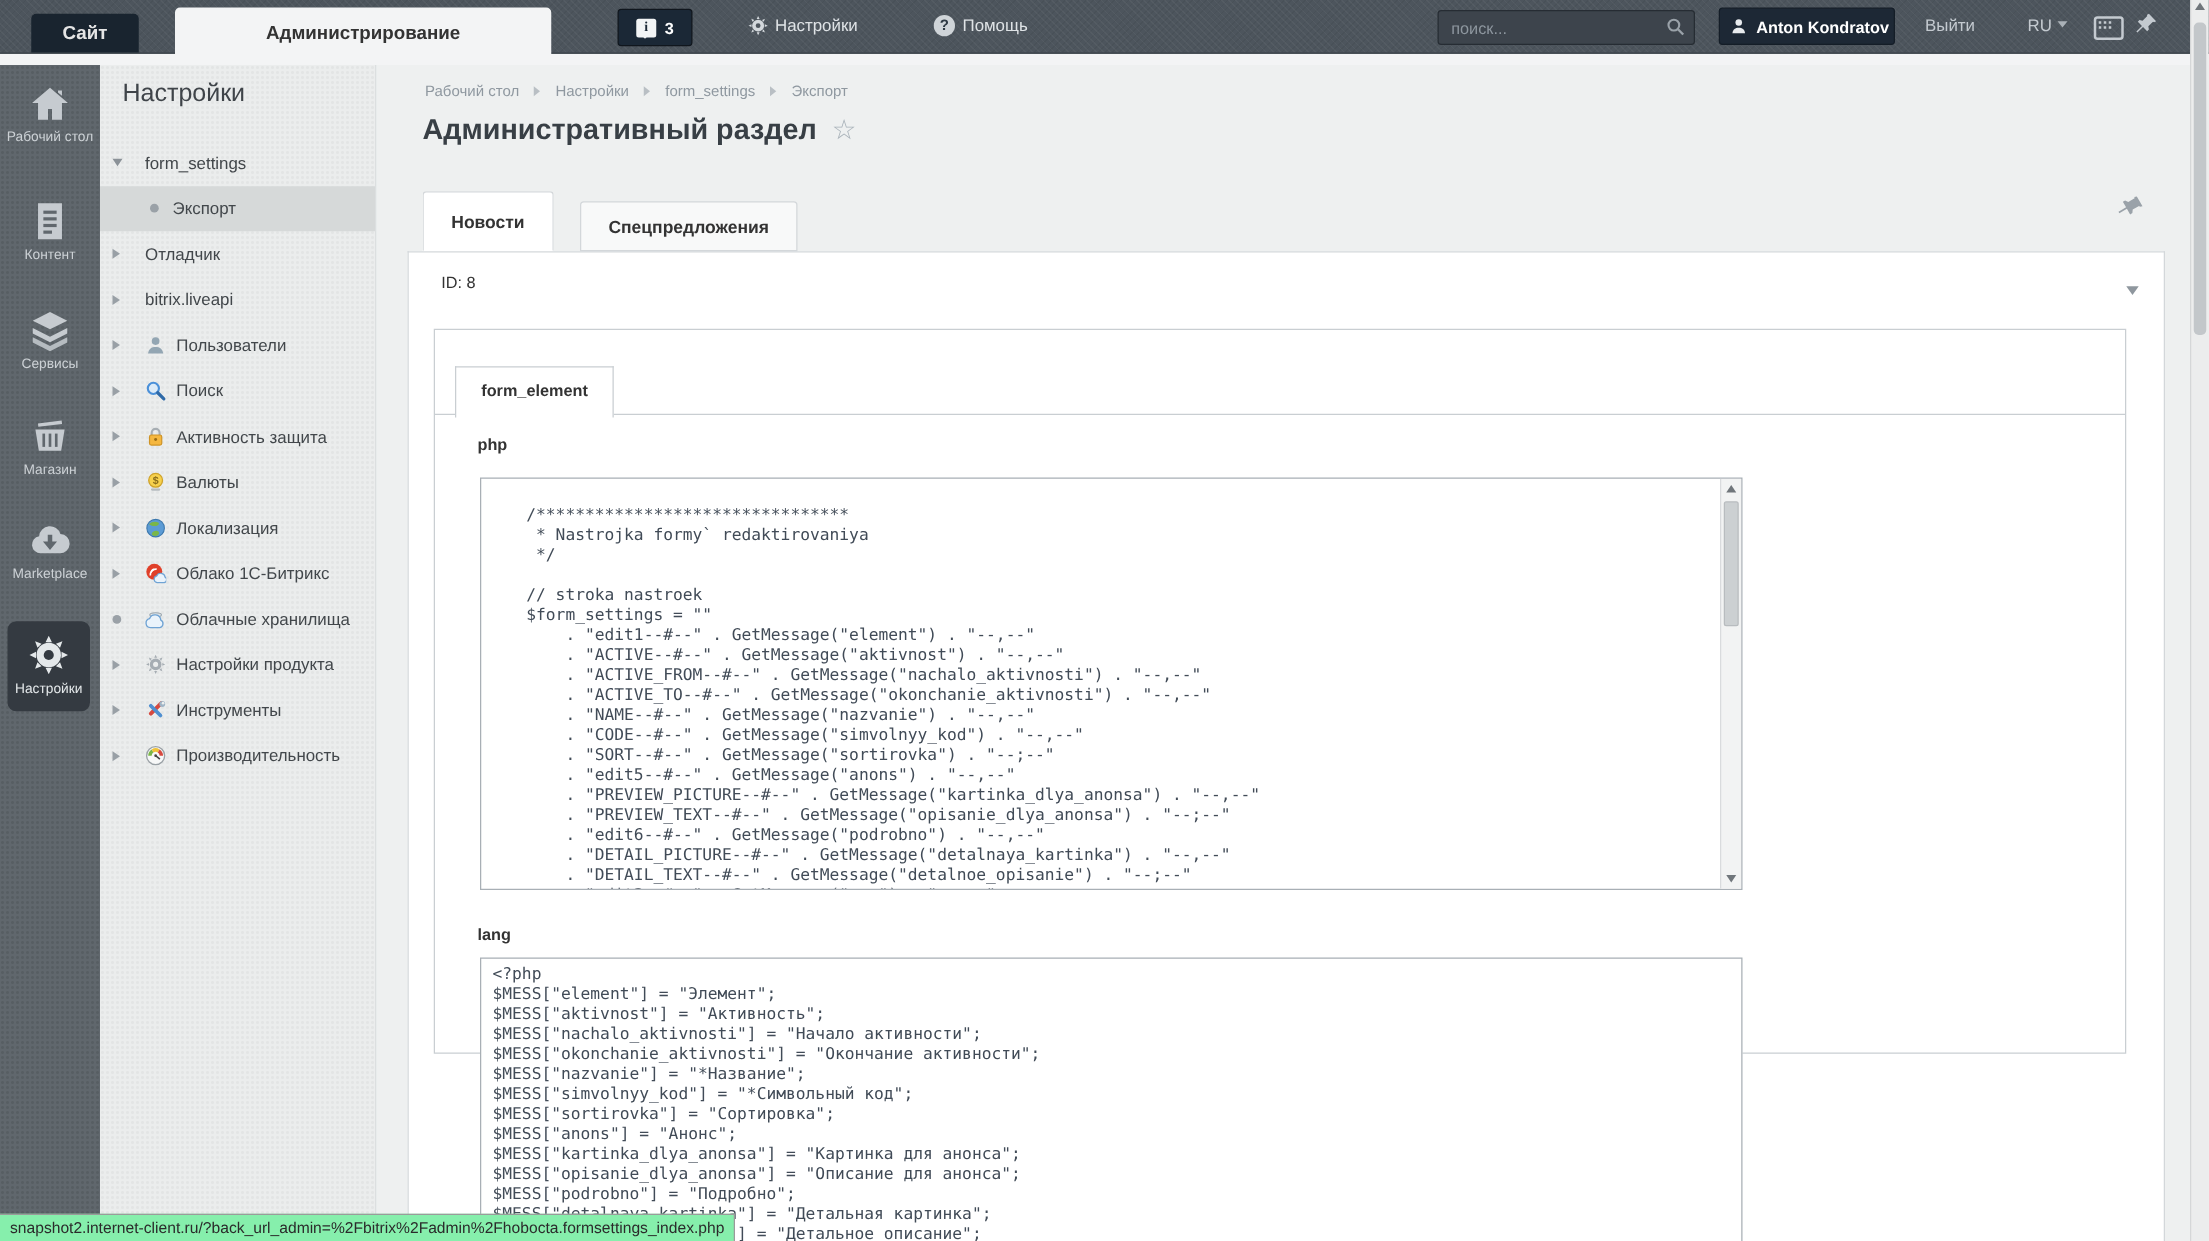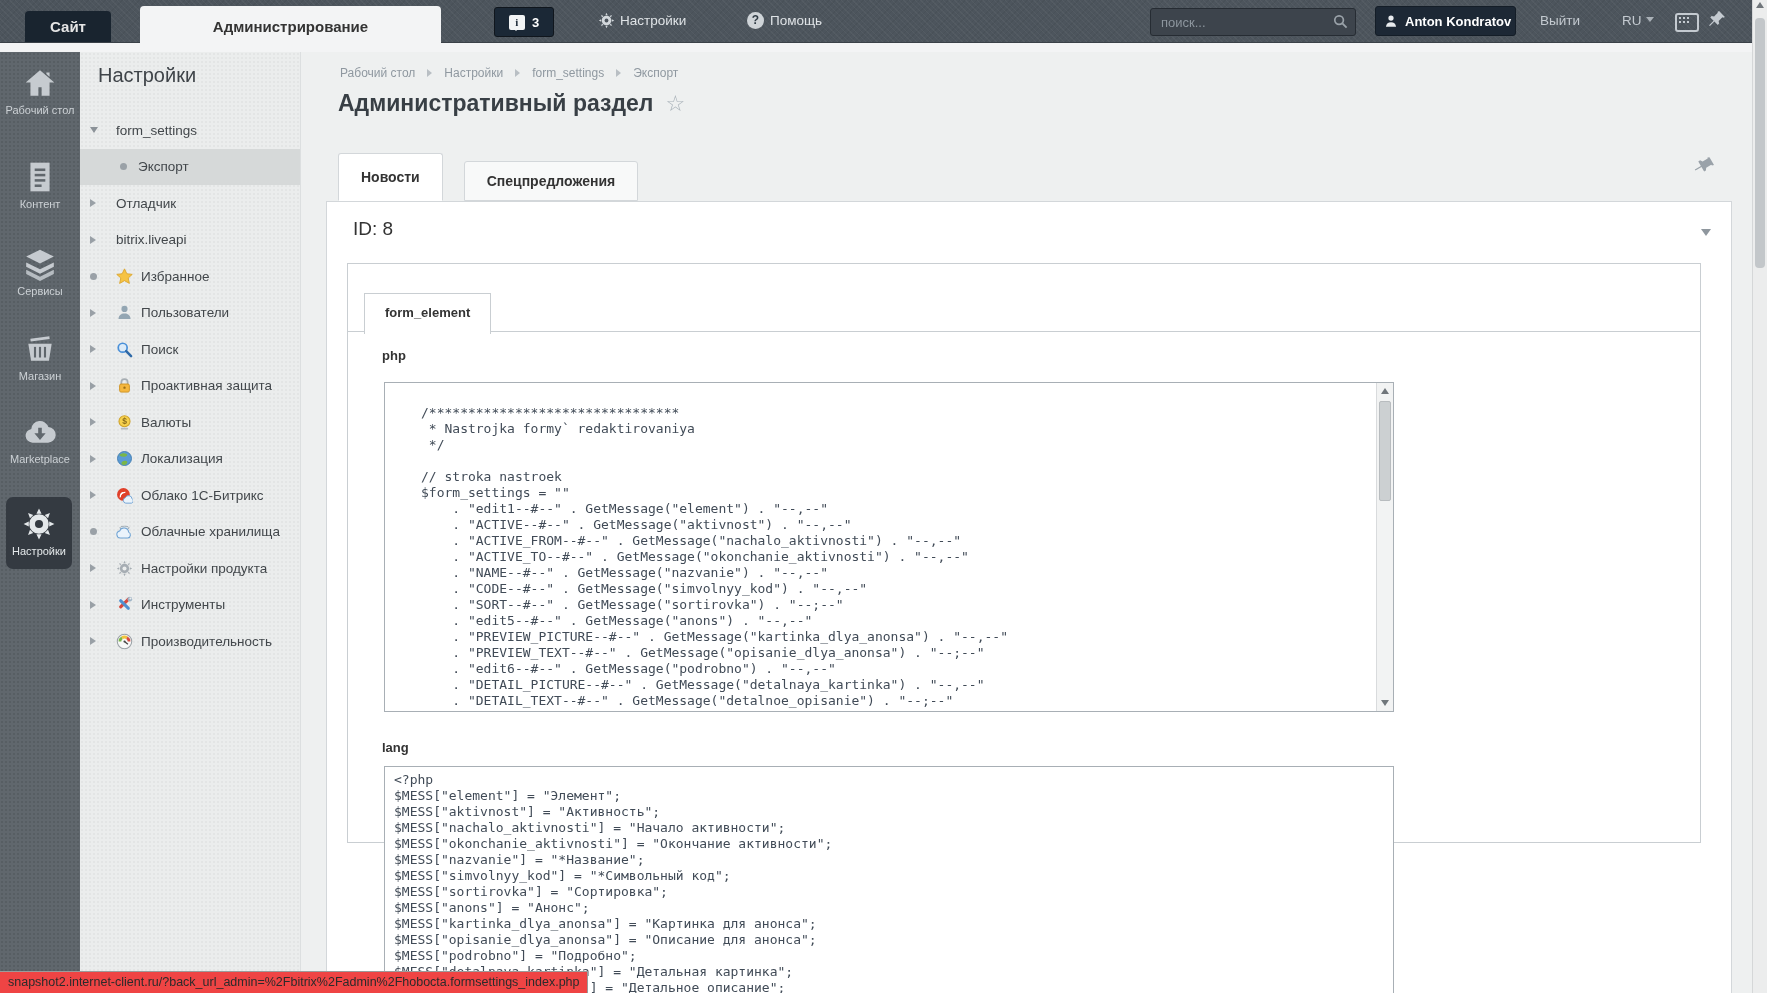--- a/index.html
+++ b/index.html
@@ -78,21 +78,21 @@
   #page-title{position:absolute;left:37px;top:38px;font-size:23px;font-weight:bold;color:#383f45;}
   #fav-star{font-weight:normal;color:#a9b2b9;font-size:22px;margin-left:12px;cursor:pointer;}
   #page-tabs{position:absolute;left:37px;top:101px;height:48px;display:flex;align-items:flex-end;gap:21px;z-index:3;}
   .ptab{box-sizing:border-box;padding:0 22px;font-size:14px;font-weight:bold;color:#333;text-align:center;cursor:pointer;
     border:1px solid #d3d7da;border-radius:3px 3px 0 0;background:#f8f9f9;height:40px;line-height:38px;}
   .ptab.active{height:48px;line-height:46px;background:#fff;border-bottom:1px solid #fff;}
   #content-pin{position:absolute;left:1393px;top:102px;width:22px;height:22px;cursor:pointer;}
   #content-pin svg{fill:#9aa2a9;transform:rotate(15deg);}
   #card{position:absolute;left:25px;top:149px;width:1406px;height:792px;background:#fff;
     border:1px solid #d3d7da;border-bottom:none;box-sizing:border-box;}
-  #id-row{position:absolute;left:26px;top:16px;font-size:19px;color:#333;}
+  #id-row{position:absolute;left:26px;top:16px;font-size:13px;color:#333;}
   #id-collapse{position:absolute;left:1374px;top:27px;width:0;height:0;cursor:pointer;
     border-left:5.5px solid transparent;border-right:5.5px solid transparent;border-top:7px solid #8f979e;}
   #form-container{position:absolute;left:20px;top:61px;width:1354px;height:580px;border:1px solid #c9ced2;box-sizing:border-box;}
   #form-tabstrip{position:absolute;left:0;top:0;width:100%;height:68px;border-bottom:1px solid #c9ced2;box-sizing:border-box;}
   #form-tab{position:absolute;left:16px;top:29px;height:40px;line-height:38px;padding:0 20px;background:#fff;
     border:1px solid #c9ced2;border-bottom:none;font-size:13px;font-weight:bold;color:#333;z-index:2;cursor:pointer;}
   .fieldlabel{position:absolute;left:34px;font-size:13px;font-weight:bold;color:#333;}
   .codebox{position:absolute;left:36px;width:1010px;background:#fff;border:1px solid #a8afb5;box-sizing:border-box;overflow:hidden;}
   .codebox pre{margin:0;font-family:"DejaVu Sans Mono",monospace;font-size:13px;line-height:16px;color:#414b57;
     white-space:pre;overflow:hidden;height:100%;box-sizing:border-box;}
@@ -107,21 +107,21 @@
   .tri-dn{width:0;height:0;border-left:4px solid transparent;border-right:4px solid transparent;border-top:6px solid #70767b;}
   .sb-thumb{position:absolute;left:2px;width:12px;background:#ccd0d2;border:1px solid #b8bcbf;border-radius:2px;box-sizing:border-box;cursor:pointer;}
 
   
   #pagescroll{position:absolute;right:0;top:0;width:15px;height:993px;background:#eceded;border-left:1px solid #d5d7d8;
     box-sizing:border-box;z-index:9;}
   #pagescroll .sb-up{position:absolute;top:2px;left:0;width:100%;display:flex;justify-content:center;cursor:pointer;}
   #page-thumb{position:absolute;left:2px;top:18px;width:10px;height:250px;background:#c3c7ca;border-radius:4px;cursor:pointer;}
 
   
-  #statusbar{position:absolute;left:0;top:971px;width:588px;height:22px;background:#ef4444;
+  #statusbar{position:absolute;left:0;top:971px;width:588px;height:22px;background:#86efac;
     border:1px solid #9b9b9b;border-left:none;border-bottom:none;box-sizing:border-box;
     font-size:12.5px;color:#2b2b2b;line-height:20px;padding-left:8px;z-index:10;
     white-space:nowrap;overflow:hidden;}
 </style>
 </head>
 <body>
 
 <div id="app">
 
   <div id="topbar">
@@ -237,31 +237,20 @@
           <span>Отладчик</span>
         </div>
         <div class="trow">
           <span class="mslot">
             <span class="arr-r"></span>
           </span>
           <span>bitrix.liveapi</span>
         </div>
         <div class="trow">
           <span class="mslot">
-            <span class="bull"></span>
-          </span>
-          <span class="tic">
-            <svg viewBox="0 0 16 16">
-              <polygon points="8,0.8 10.2,5.4 15.3,6 11.5,9.4 12.6,14.5 8,11.9 3.4,14.5 4.5,9.4 0.7,6 5.8,5.4" fill="#f6c344" stroke="#d9a32a" stroke-width="0.8"></polygon>
-            </svg>
-          </span>
-          <span>Избранное</span>
-        </div>
-        <div class="trow">
-          <span class="mslot">
             <span class="arr-r"></span>
           </span>
           <span class="tic">
             <svg viewBox="0 0 16 16">
               <circle cx="8" cy="4.6" r="2.9" fill="#93a6b3"></circle>
               <path d="M2.3 14c.4-3.6 2.7-5 5.7-5s5.3 1.4 5.7 5z" fill="#93a6b3"></path>
             </svg>
           </span>
           <span>Пользователи</span>
         </div>
@@ -281,21 +270,21 @@
           <span class="mslot">
             <span class="arr-r"></span>
           </span>
           <span class="tic">
             <svg viewBox="0 0 16 16">
               <path d="M5 7V5a3 3 0 0 1 6 0v2" fill="none" stroke="#a7aeb3" stroke-width="1.6"></path>
               <rect x="3.4" y="6.6" width="9.2" height="7.6" rx="1.4" fill="#f5b73f" stroke="#cf9426" stroke-width="0.9"></rect>
               <circle cx="8" cy="10" r="1.1" fill="#9a6c14"></circle>
             </svg>
           </span>
-          <span>Проактивная защита</span>
+          <span>Активность защита</span>
         </div>
         <div class="trow">
           <span class="mslot">
             <span class="arr-r"></span>
           </span>
           <span class="tic">
             <svg viewBox="0 0 16 16">
               <circle cx="8" cy="6.8" r="5.2" fill="#f7d14d" stroke="#cfa32b" stroke-width="1"></circle>
               <text x="8" y="9.6" text-anchor="middle" font-size="8" font-weight="bold" fill="#8a6d1c" font-family="Liberation Sans">$</text>
               <rect x="4.5" y="13" width="7" height="1.6" rx="0.8" fill="#b7bcc0"></rect>

